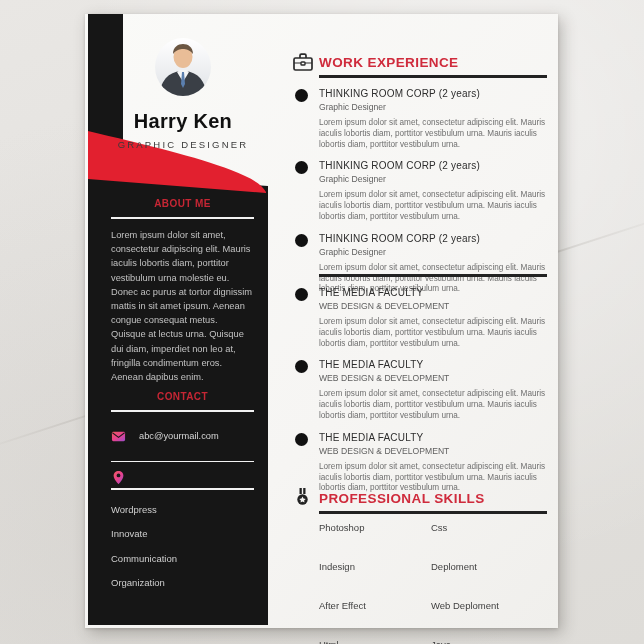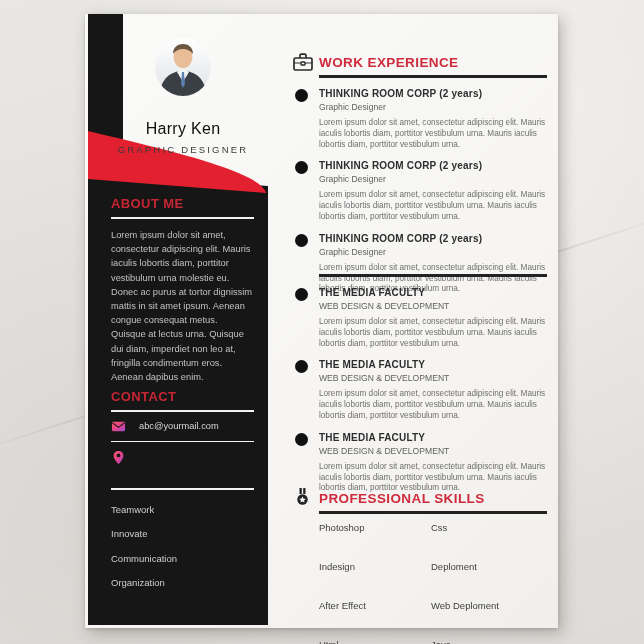--- a/index.html
+++ b/index.html
@@ -18,42 +18,42 @@
     box-shadow:4px 5px 14px rgba(60,55,50,.30), 0 1px 3px rgba(60,55,50,.18);
   }
   
   .strip-black{position:absolute;left:3px;top:0;width:35px;height:150px;background:#161616;z-index:1;}
   .panel-black{position:absolute;left:3px;top:115px;width:180px;height:496px;background:#161616;z-index:1;
     clip-path:polygon(0 45px,180px 57px,180px 496px,0 496px);}
   .swoosh{position:absolute;left:3px;top:115px;width:180px;height:80px;z-index:2;}
   
   .header{position:absolute;left:8px;top:24px;width:180px;text-align:center;z-index:3;}
   .photo{width:56px;height:58px;margin:0 auto;}
-  .name{margin-top:20px;font-size:16px;font-weight:normal;color:#101010;letter-spacing:.3px;}
+  .name{margin-top:10px;font-size:20px;font-weight:bold;color:#101010;letter-spacing:.3px;}
   .role{margin-top:6px;font-size:9.5px;letter-spacing:2.2px;color:#3a3a3a;}
   
   .dark-sec{position:absolute;left:26px;width:143px;z-index:3;color:#c9c9c9;}
-  .dark-head{font-size:13px;font-weight:bold;color:#c62634;letter-spacing:.4px;line-height:16px;}
+  .dark-head{font-size:10px;font-weight:bold;color:#c62634;letter-spacing:.4px;line-height:16px;text-align:center;}
   .white-rule{height:2px;background:#f2f2f2;margin-top:5px;}
   .about-text{margin-top:9px;font-size:9.3px;line-height:14.2px;color:#c2c2c2;}
-  .c-row{display:flex;align-items:center;padding:5px 0;min-height:19px;}
+  .c-row{display:flex;align-items:center;padding:15px 0;min-height:19px;}
   .c-row.bordered{border-bottom:1.6px solid #f2f2f2;}
   .c-icon{width:15px;height:15px;margin-right:13px;flex:none;}
   .c-text{font-size:9.3px;color:#d6d6d6;line-height:12.5px;}
   .pskill{font-size:9.5px;color:#cfcfcf;margin-top:13.5px;}
   .pskill:first-of-type{margin-top:12px;}
   
   .light-sec{position:absolute;left:206px;width:256px;z-index:3;}
   .sec-head-row{display:flex;align-items:center;height:24px;}
   .sec-icon{width:24px;height:24px;flex:none;margin-right:4px;}
   .sec-title{font-size:13.5px;font-weight:bold;color:#cf2b3c;letter-spacing:.4px;}
   .black-rule{height:3px;background:#222;margin-left:28px;margin-top:1px;}
   .entry{position:relative;padding-left:28px;margin-top:10px;}
   .entry .bullet{position:absolute;left:4px;top:1px;width:13px;height:13px;border-radius:50%;background:#111;}
-  .e-title{font-size:10px;font-weight:bold;color:#2d2d2d;letter-spacing:.2px;}
+  .e-title{font-size:10px;font-weight:normal;color:#2d2d2d;letter-spacing:.2px;}
   .e-sub{font-size:8.6px;color:#5f5f5f;margin-top:3px;}
   .e-body{font-size:8.2px;color:#6f6f6f;line-height:10.8px;margin-top:6px;width:228px;}
   .skill-grid{margin-left:28px;margin-top:8px;display:grid;grid-template-columns:112px 1fr;row-gap:28px;}
   .skill-cell{font-size:9.5px;color:#3f3f3f;}
 </style>
 </head>
 <body>
 
 <div class="vein" style="left:-30px;top:420px;width:200px;"></div>
 <div class="vein" style="left:430px;top:250px;width:260px;"></div>
@@ -116,21 +116,21 @@
     <div class="c-row" style="align-items:flex-start;padding-top:8px;">
       <svg class="c-icon" viewBox="0 0 16 16">
         <path d="M8,1 C11,1 13.2,3.2 13.2,6 C13.2,9.6 8,15 8,15 C8,15 2.8,9.6 2.8,6 C2.8,3.2 5,1 8,1 Z" fill="url(#gm)"></path>
         <circle cx="8" cy="5.8" r="2" fill="#1a1a1a"></circle>
       </svg>
     </div>
   </div>
 
   <div class="dark-sec" style="top:469px;">
     <div class="white-rule"></div>
-    <div class="pskill">Teamwork</div>
+    <div class="pskill">Wordpress</div>
     <div class="pskill">Innovate</div>
     <div class="pskill">Communication</div>
     <div class="pskill">Organization</div>
   </div>
 
   <div class="light-sec" style="top:36px;">
     <div class="sec-head-row">
       <svg class="sec-icon" viewBox="0 0 24 24">
         <rect x="3" y="8" width="18" height="12" rx="1.5" fill="none" stroke="#2b2b2b" stroke-width="1.7"></rect>
         <path d="M9,8 L9,5.5 A1.3,1.3 0 0 1 10.3,4.2 L13.7,4.2 A1.3,1.3 0 0 1 15,5.5 L15,8" fill="none" stroke="#2b2b2b" stroke-width="1.7"></path>

